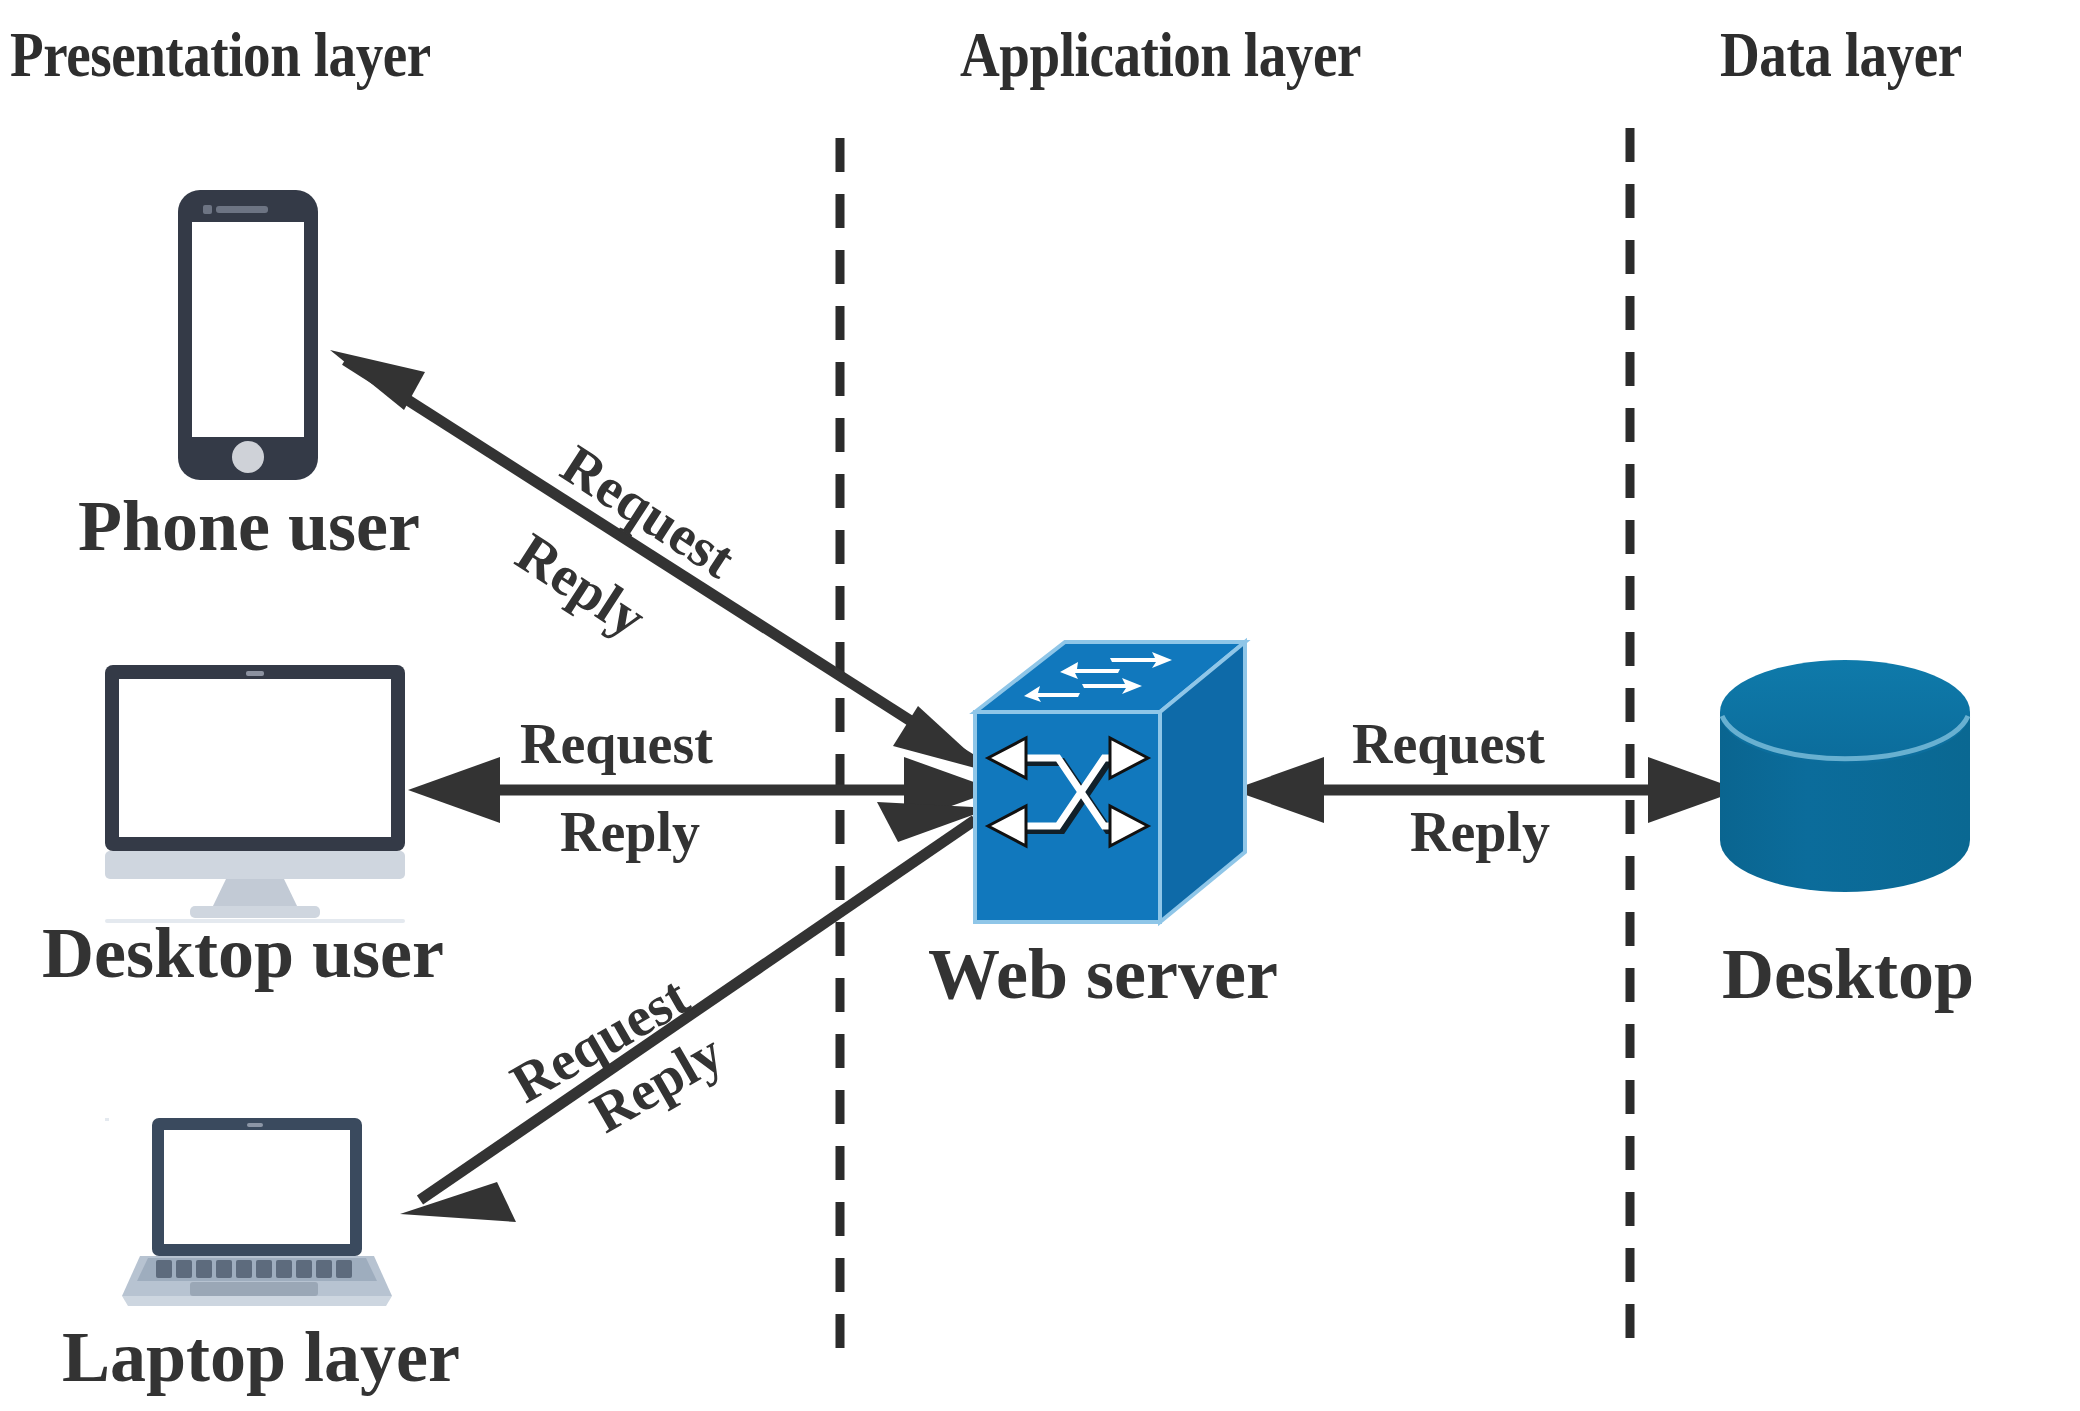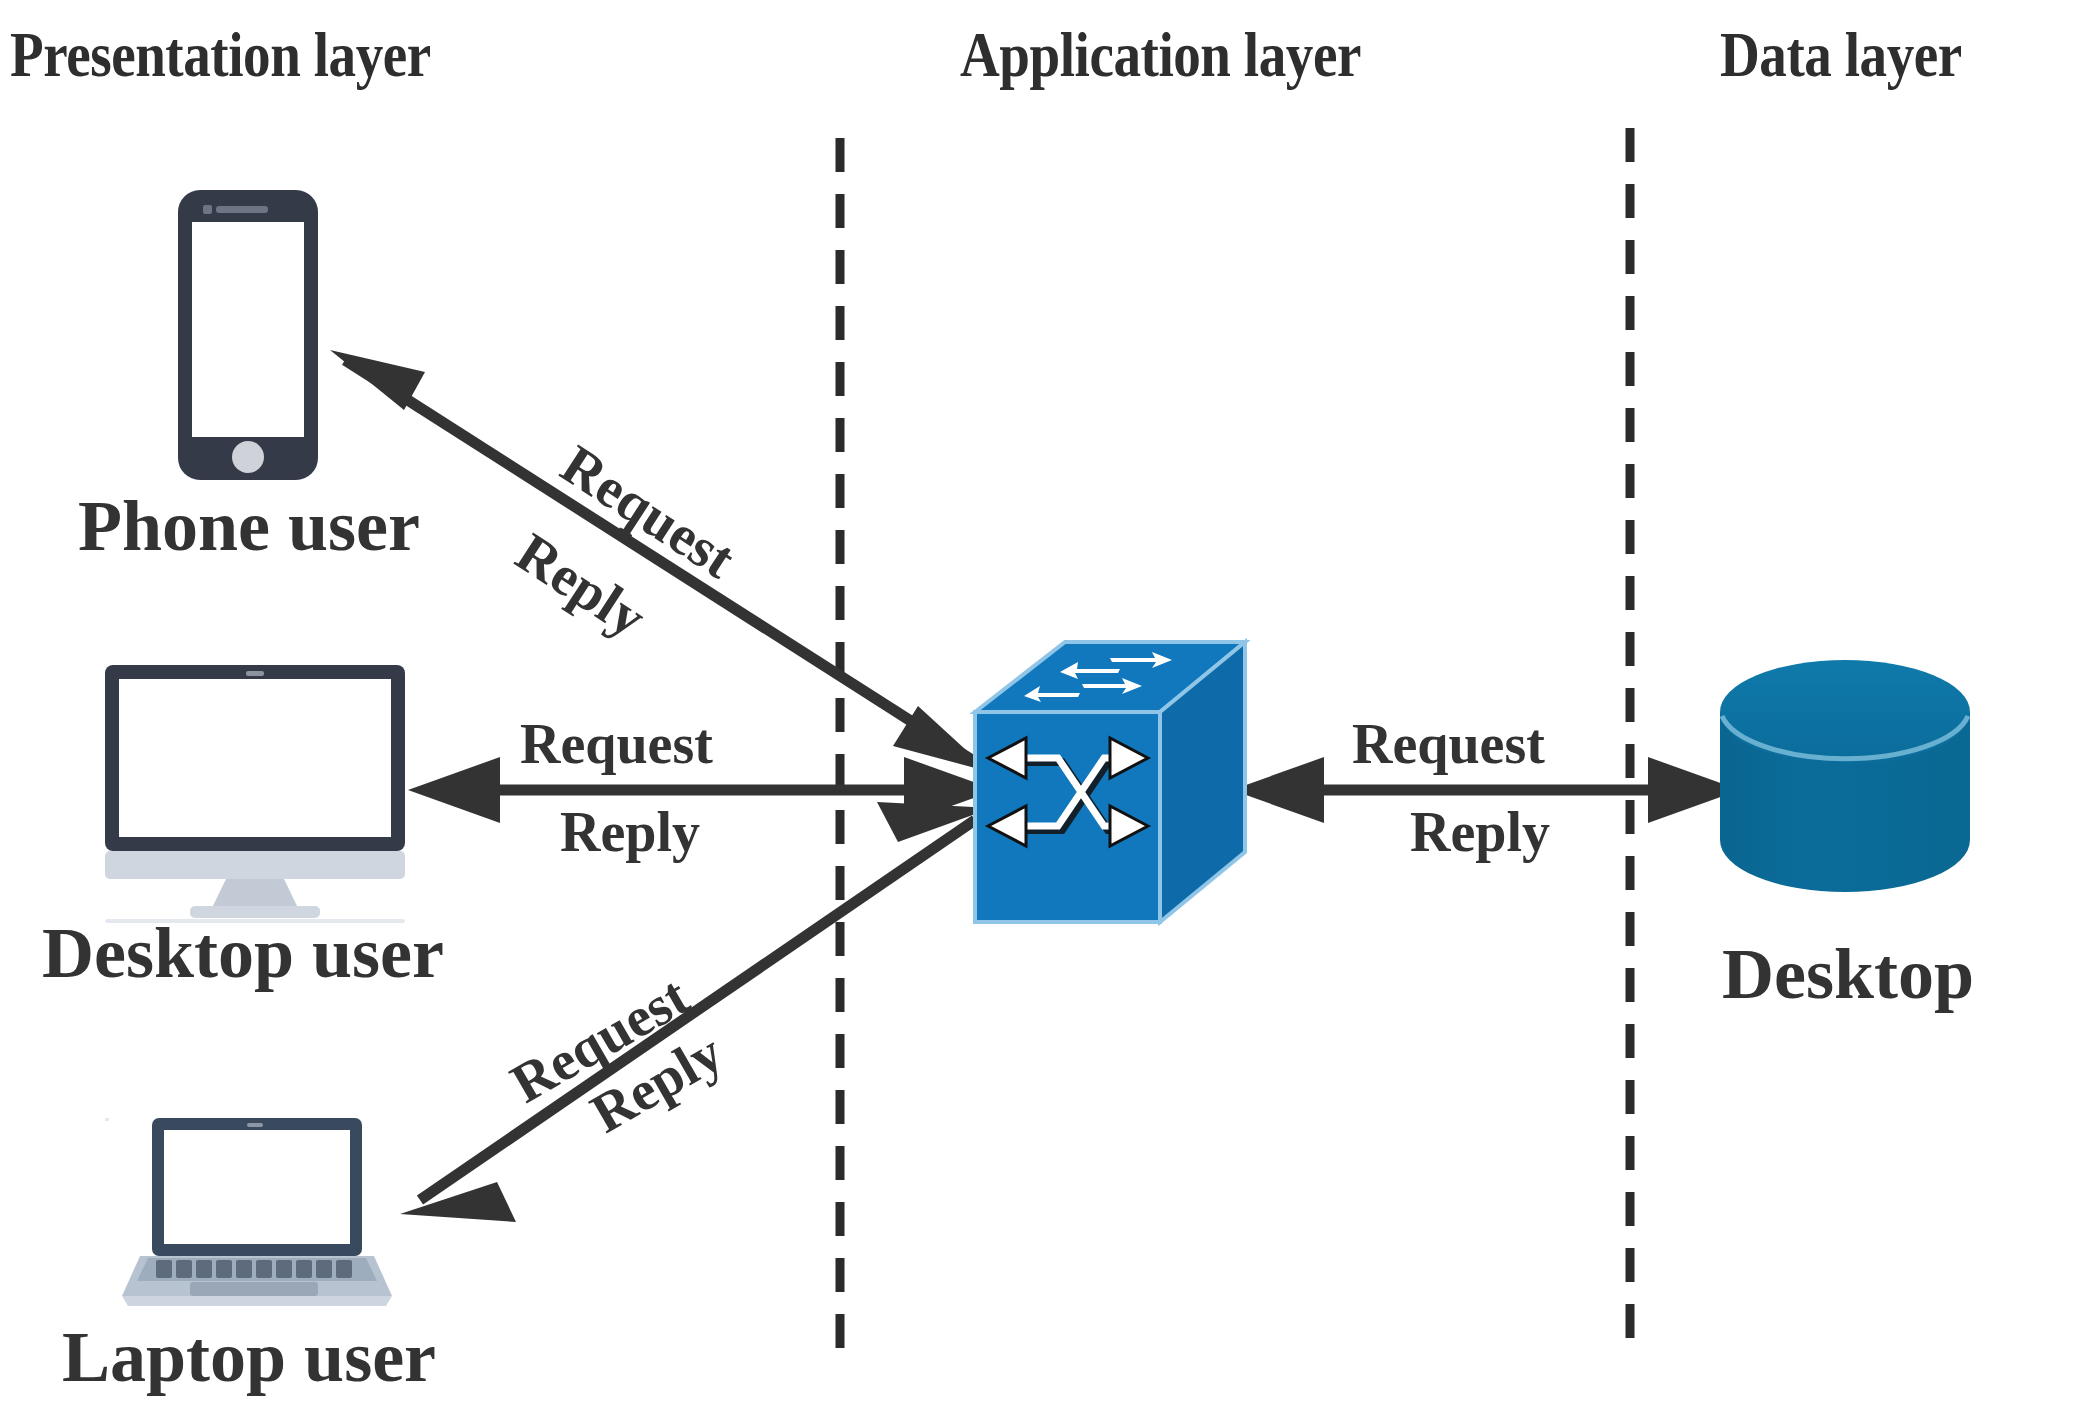--- a/index.html
+++ b/index.html
@@ -212,21 +212,22 @@
       <path d="M1722,716 A125,52 0 0 0 1968,716" fill="none" stroke="#7fc0dd" stroke-width="5" opacity="0.8"></path>
     </g>
   </svg>
 
   <div class="layer-title" id="title-presentation">Presentation layer</div>
   <div class="layer-title" id="title-application">Application layer</div>
   <div class="layer-title" id="title-data">Data layer</div>
 
   <div class="node-caption" id="cap-phone">Phone user</div>
   <div class="node-caption" id="cap-desktop">Desktop user</div>
-  <div class="node-caption" id="cap-laptop">Laptop user</div>
+  <div class="node-caption" id="cap-laptop">Laptop layer</div>
+  <div class="node-caption" id="cap-server">Web server</div>
   <div class="node-caption" id="cap-database">Desktop</div>
 
   <div class="flow-label-rot" id="up-request">Request</div>
   <div class="flow-label-rot" id="up-reply">Reply</div>
 
   <div class="flow-label" id="mid-request">Request</div>
   <div class="flow-label" id="mid-reply">Reply</div>
 
   <div class="flow-label-rot" id="lo-request">Request</div>
   <div class="flow-label-rot" id="lo-reply">Reply</div>

